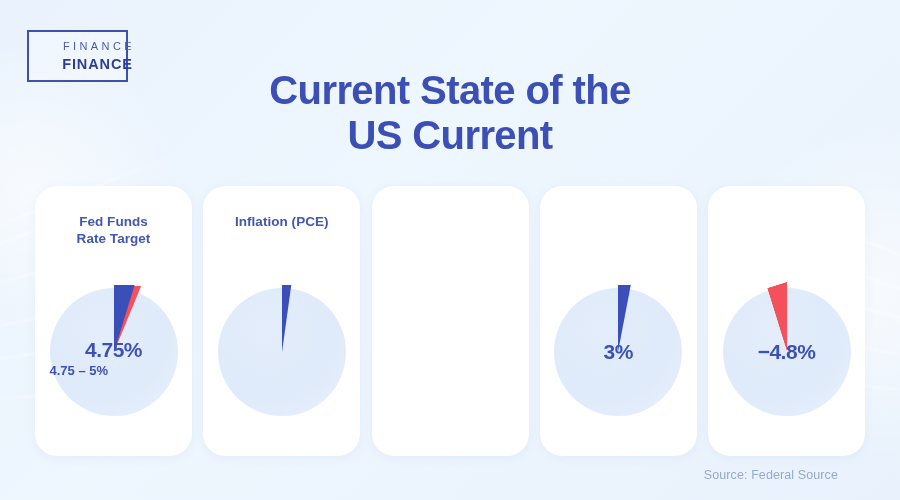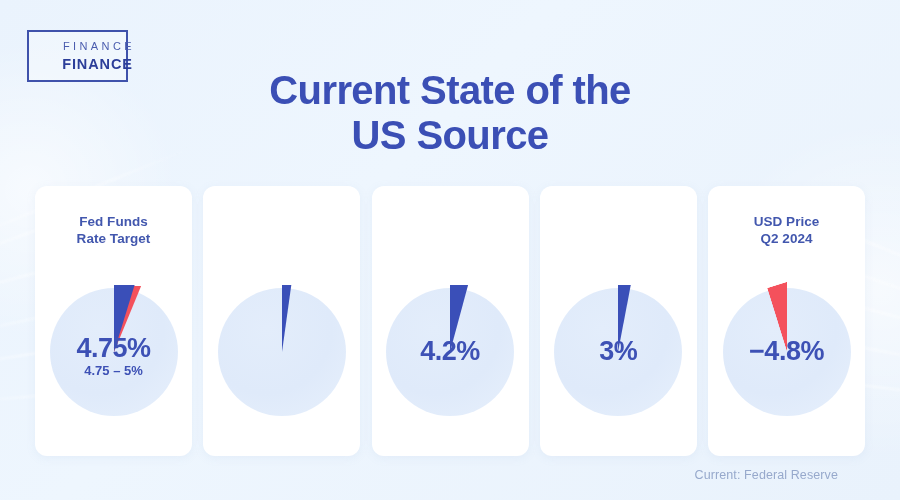--- a/index.html
+++ b/index.html
@@ -108,21 +108,21 @@
     top: 186px;
     width: 830px;
     height: 270px;
     display: flex;
     justify-content: space-between;
   }
   .card {
     width: 157px;
     height: 270px;
     background: #ffffff;
-    border-radius: 12px;
+    border-radius: 22px;
     position: relative;
     box-shadow: 0 2px 10px rgba(140,170,210,0.10);
   }
   .card-title {
     position: absolute;
     top: 27px;
     left: 10px;
     right: 10px;
     text-align: center;
     color: #4257ae;
@@ -155,35 +155,35 @@
   }
 
   .pie-value {
     position: absolute;
     left: 0;
     right: 0;
     top: 50%;
     transform: translateY(-52%);
     text-align: center;
     color: #3d51b5;
-    font-size: 27px;
+    font-size: 21px;
     font-weight: 700;
     letter-spacing: -0.5px;
     line-height: 1;
   }
   .pie-value.has-sub {
     transform: translateY(-64%);
   }
   .pie-sub {
     position: absolute;
     left: 0;
     right: 0;
     top: 50%;
     margin-top: 12px;
-    text-align: center;
+    text-align: left;
     color: #3d51b5;
     font-size: 13px;
     font-weight: 700;
     line-height: 1;
   }
 
   
   .source {
     position: absolute;
     right: 62px;
@@ -215,58 +215,53 @@
     <div class="streak r5"></div>
   </div>
 
   <div class="logo">
     <div class="logo-top">FINANCE</div>
     <div class="logo-bottom">FINANCE</div>
   </div>
 
   <div class="title">
     <span class="l1">Current State of the</span>
-    <span class="l2">US Source</span>
+    <span class="l2">US Current</span>
   </div>
 
   <div class="cards" id="cards">
       <div class="card">
         <div class="card-title">Fed Funds<br>Rate Target</div>
         <div class="pie-wrap">
           <div class="pie-disc"></div>
           <div class="wedge-shape" style="left: 50%; top: 50%; width: 67px; height: 67px; background: rgb(244, 81, 92); transform-origin: 0px 0px; transform: rotate(-90deg) rotate(2deg); clip-path: polygon(0px 0px, 100% 0px, 100% 36.99%);"></div>
           <div class="wedge-shape" style="left: 50%; top: 50%; width: 67px; height: 67px; background: rgb(58, 79, 184); transform-origin: 0px 0px; transform: rotate(-90deg); clip-path: polygon(0px 0px, 100% 0px, 100% 30.76%);"></div>
           <div class="pie-value has-sub">4.75%</div>
           <div class="pie-sub">4.75 – 5%</div>
         </div>
       </div>
       <div class="card">
+        <div class="card-title">Inflation (PCE)</div>
         <div class="pie-wrap">
           <div class="pie-disc"></div>
           <div class="wedge-shape" style="left: 50%; top: 50%; width: 67px; height: 67px; background: rgb(58, 79, 184); transform-origin: 0px 0px; transform: rotate(-90deg); clip-path: polygon(0px 0px, 100% 0px, 100% 13.88%);"></div>
         </div>
       </div>
       <div class="card">
-        <div class="pie-wrap">
-          <div class="pie-disc"></div>
-          <div class="wedge-shape" style="left: 50%; top: 50%; width: 67px; height: 67px; background: rgb(58, 79, 184); transform-origin: 0px 0px; transform: rotate(-90deg); clip-path: polygon(0px 0px, 100% 0px, 100% 26.98%);"></div>
-          <div class="pie-value">4.2%</div>
-        </div>
       </div>
       <div class="card">
         <div class="pie-wrap">
           <div class="pie-disc"></div>
           <div class="wedge-shape" style="left: 50%; top: 50%; width: 67px; height: 67px; background: rgb(58, 79, 184); transform-origin: 0px 0px; transform: rotate(-90deg); clip-path: polygon(0px 0px, 100% 0px, 100% 19.08%);"></div>
           <div class="pie-value">3%</div>
         </div>
       </div>
       <div class="card">
-        <div class="card-title">USD Price<br>Q2 2024</div>
         <div class="pie-wrap">
           <div class="pie-disc"></div>
           <div class="wedge-shape" style="left: 50%; top: 50%; width: 67px; height: 67px; background: rgb(244, 81, 92); transform-origin: 0px 0px; transform: rotate(-107.3deg); clip-path: polygon(0px 0px, 100% 0px, 100% 31.15%);"></div>
           <div class="pie-value">−4.8%</div>
         </div>
       </div>
     </div>
 
-  <div class="source">Current: Federal Reserve</div>
+  <div class="source">Source: Federal Source</div>
 </div>
 
 </body></html>

